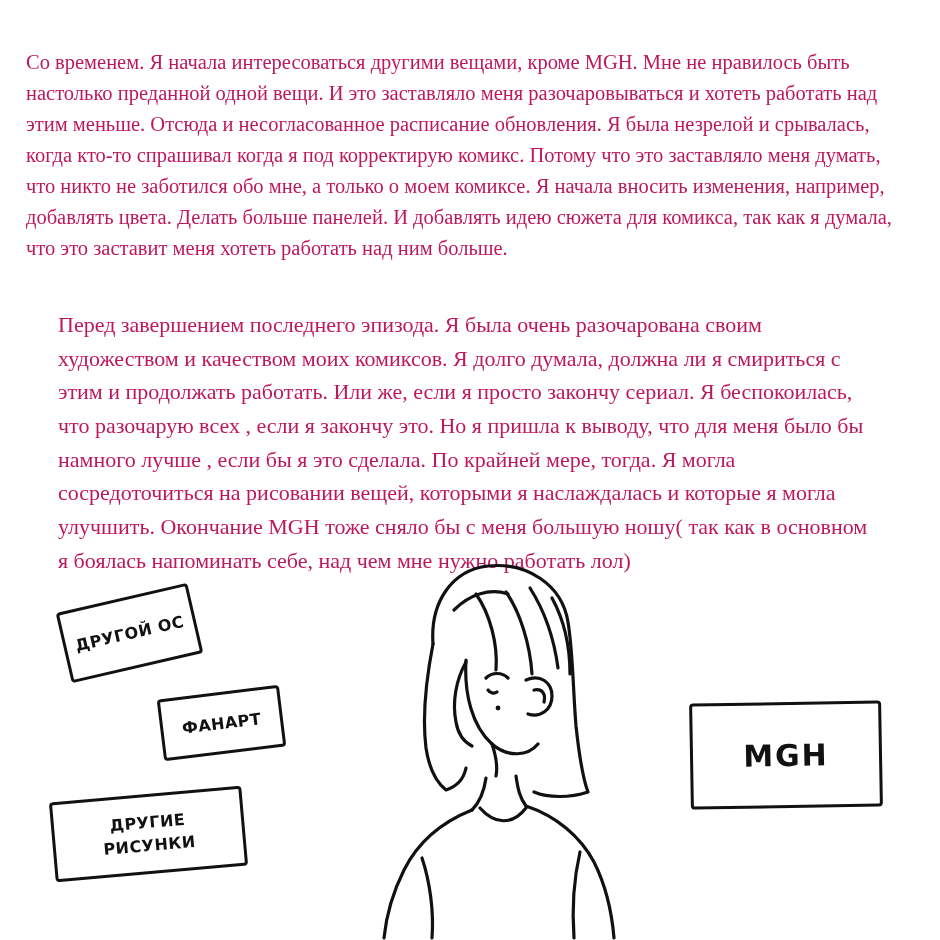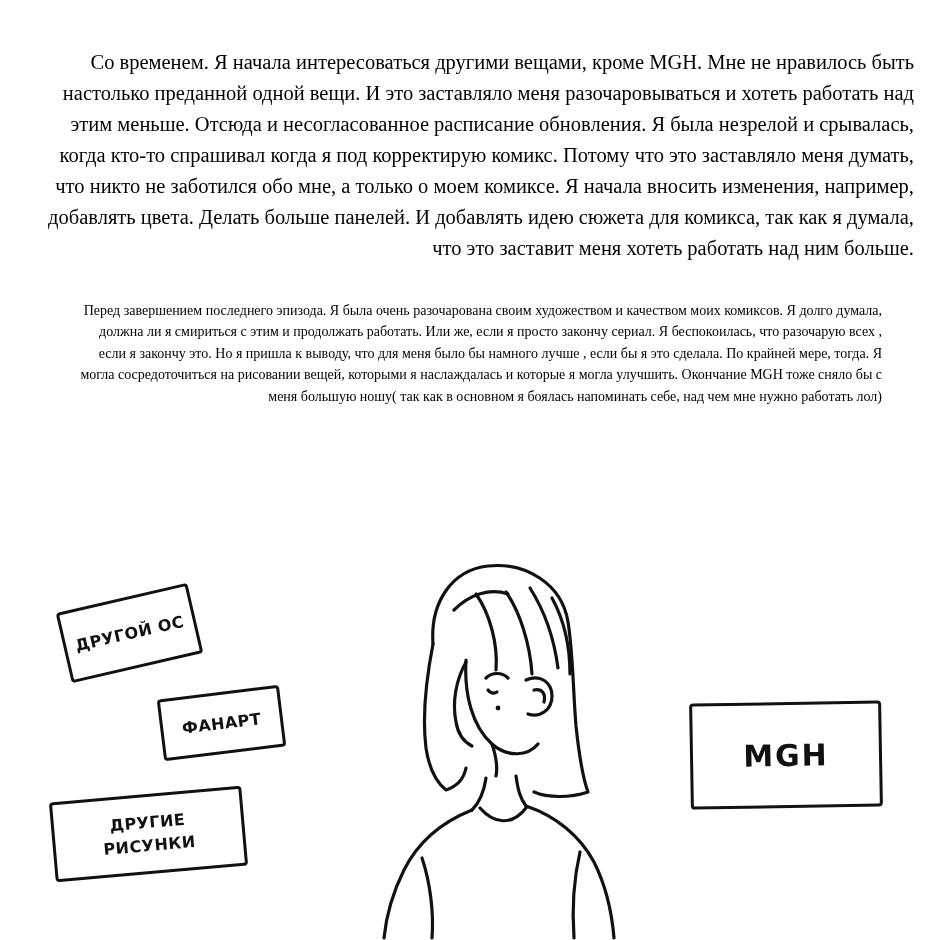--- a/index.html
+++ b/index.html
@@ -15,33 +15,33 @@
     color: #111111;
   }
   .page {
     position: relative;
     width: 940px;
     height: 940px;
     background: #ffffff;
   }
   .text-block {
     position: absolute;
-    left: 11px;
+    left: 0;
     right: 0;
     padding: 0 26px;
     box-sizing: border-box;
-    text-align: right;
+    text-align: left;
     font-size: 20.5px;
     line-height: 1.52;
-    color: #000000;
+    color: #be185d;
   }
   #para-1 { top: 26px; }
   #para-2 {
     top: 286px;
-    font-size: 14px;
+    font-size: 22px;
     line-height: 1.53;
     padding: 0 58px;
   }
 
   
   .illustration {
     position: absolute;
     left: 0;
     top: 540px;
     width: 940px;

